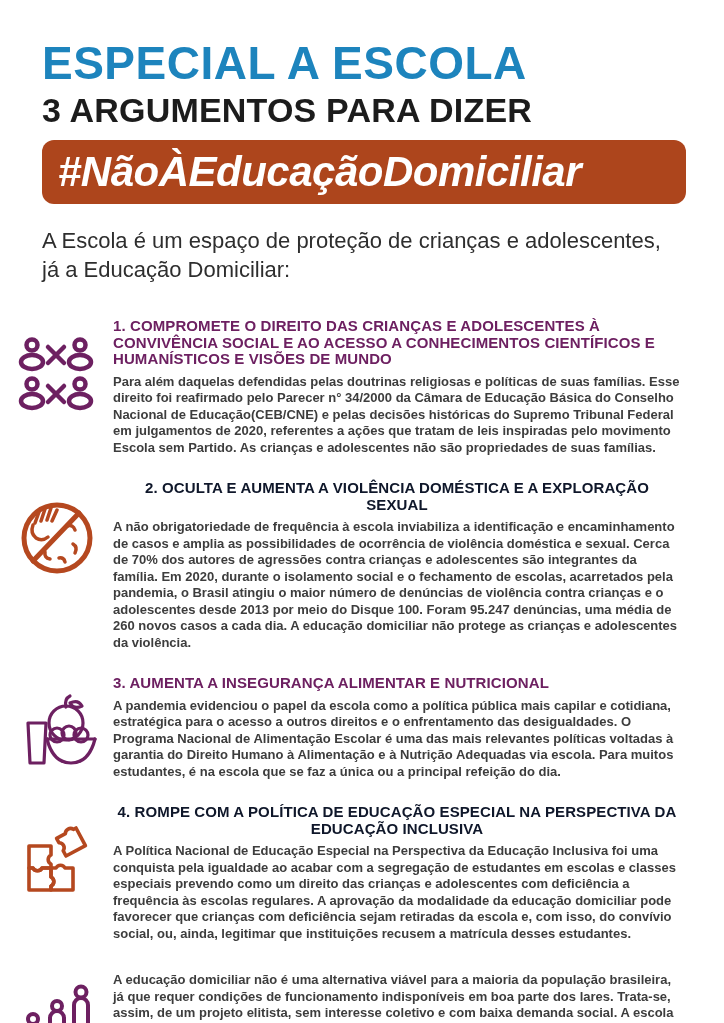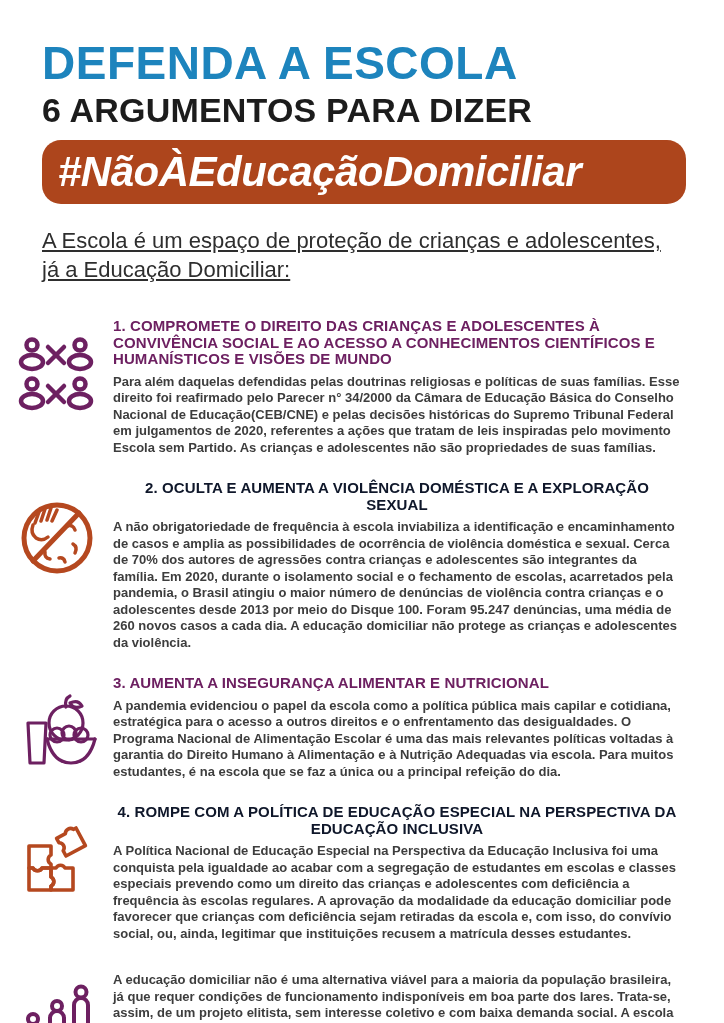--- a/index.html
+++ b/index.html
@@ -19,33 +19,32 @@
     color:#1d84bd; line-height:50px;
   }
   .sub-title {
     font-size:34px; font-weight:700; letter-spacing:.2px;
     color:#1c1c1c; line-height:40px; margin-top:2px;
   }
   .hashtag-banner {
     margin-top:10px;
     width:644px; height:64px;
     background:#ad451c;
-    border-radius:19px;
+    border-radius:12px;
     display:flex; align-items:center;
     padding-left:16px;
   }
   .hashtag-text {
     font-size:42px; font-weight:800; font-style:italic;
     color:#ffffff; letter-spacing:-0.5px; white-space:nowrap;
   }
   .intro {
     margin-top:22px;
     font-size:22px; line-height:29px; color:#2e2e2e;
     max-width:665px;
-    text-decoration:underline;
   }
   .sections { margin-top:34px; }
   .section { display:flex; margin-bottom:24px; }
   .icon-col {
     width:113px; flex:0 0 113px;
     display:flex; justify-content:center; align-items:flex-start;
     padding-top:16px;
   }
   .content-col { flex:1; max-width:592px; padding-right:24px; }
   .section-title {
@@ -59,22 +58,22 @@
     font-size:13px; line-height:16.5px; color:#3d3d3d;font-weight:bold;
   }
   .icon-svg { display:block; }
 </style>
 </head>
 <body>
 
 <div class="page">
 
   <div class="header">
-    <div class="main-title">DEFENDA A ESCOLA</div>
-    <div class="sub-title">6 ARGUMENTOS PARA DIZER</div>
+    <div class="main-title">ESPECIAL A ESCOLA</div>
+    <div class="sub-title">3 ARGUMENTOS PARA DIZER</div>
     <div class="hashtag-banner">
       <span class="hashtag-text">#NãoÀEducaçãoDomiciliar</span>
     </div>
     <div class="intro">A Escola é um espaço de proteção de crianças e adolescentes, já a Educação Domiciliar:</div>
   </div>
 
   <div class="sections">
 
     <div class="section">
       <div class="icon-col">

